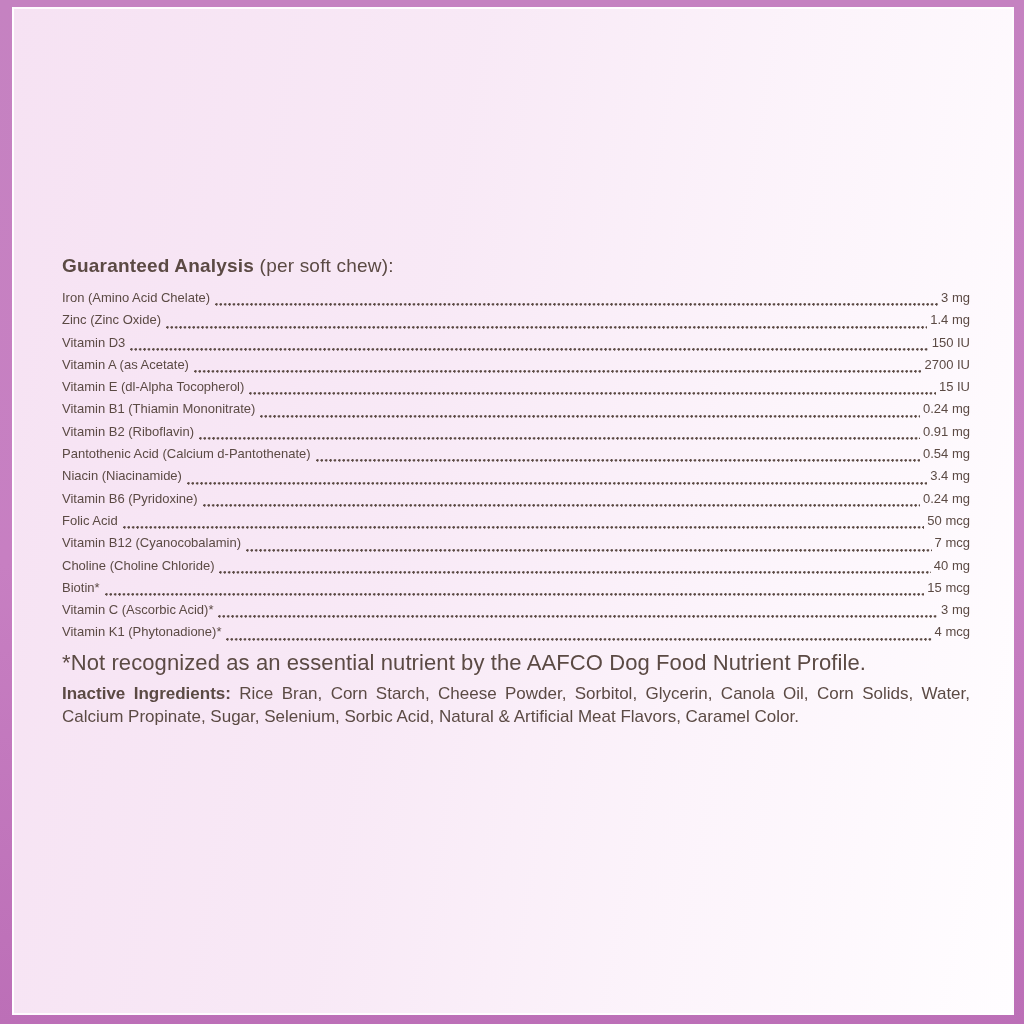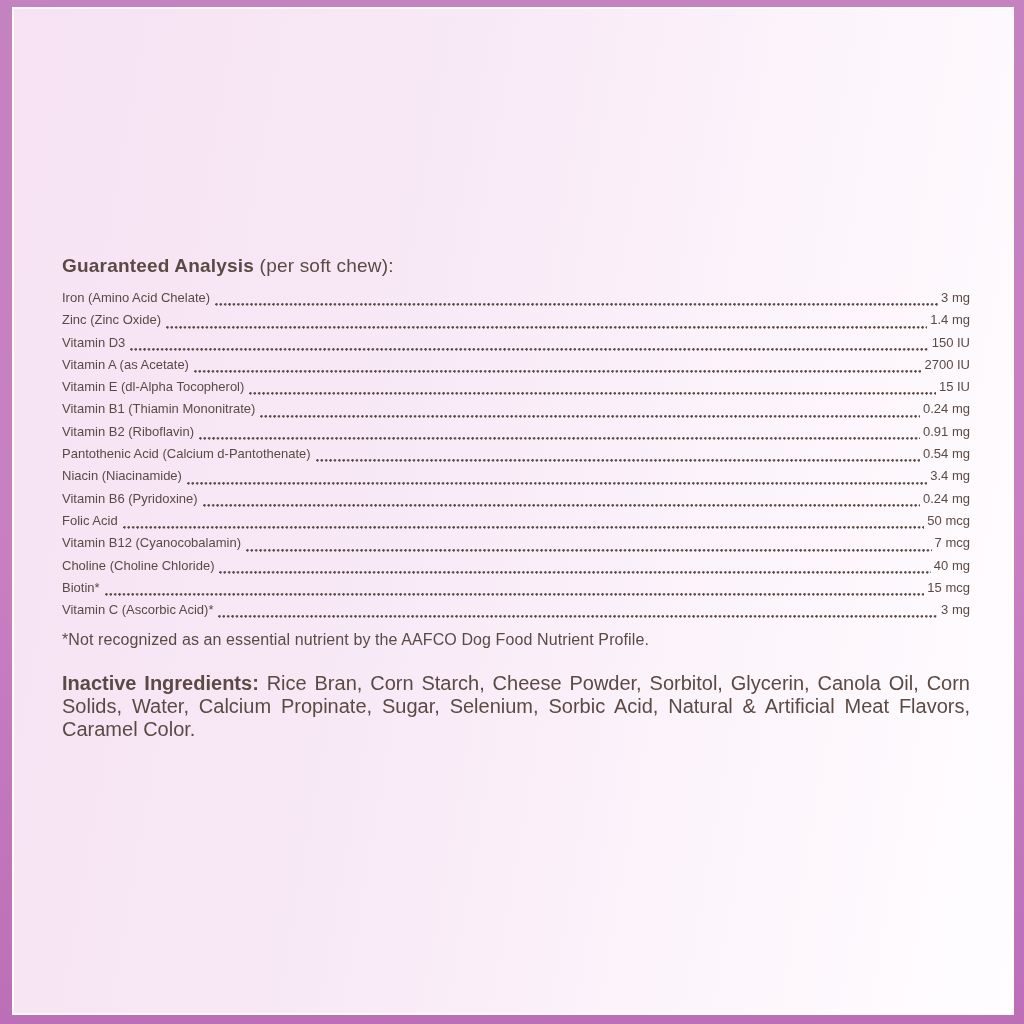--- a/index.html
+++ b/index.html
@@ -54,27 +54,27 @@
     position: absolute;
     left: 3px; right: 1px; bottom: 3px;
     height: 3px;
     background-image: radial-gradient(circle at 1.4px 1.4px, #5b4a44 1.05px, rgba(0,0,0,0) 1.45px);
     background-size: 4.4px 3px;
     background-repeat: repeat-x;
   }
   .ga-value { flex: 0 0 auto; text-align: right; }
   .footnote {
     margin-top: 7px;
-    font-size: 16px;
+    font-size: 22px;
     line-height: 24px;
     letter-spacing: 0.1px;
   }
   .inactive {
-    margin-top: 20px;
-    font-size: 20px;
+    margin-top: 7px;
+    font-size: 17px;
     line-height: 23px;
     text-align: justify;
   }
   .inactive .bold { font-weight: 700; }
 </style>
 </head>
 <body>
 
 <div class="frame">
   <div class="inner">
@@ -170,20 +170,25 @@
           <span class="ga-dots"></span>
           <span class="ga-value">15 mcg</span>
         </div>
 
         <div class="ga-row">
           <span class="ga-label">Vitamin C (Ascorbic Acid)*</span>
           <span class="ga-dots"></span>
           <span class="ga-value">3 mg</span>
         </div>
 
+        <div class="ga-row">
+          <span class="ga-label">Vitamin K1 (Phytonadione)*</span>
+          <span class="ga-dots"></span>
+          <span class="ga-value">4 mcg</span>
+        </div>
       </div>
 
       <div class="footnote">*Not recognized as an essential nutrient by the AAFCO Dog Food Nutrient Profile.</div>
 
       <div class="inactive">
         <span class="bold">Inactive  Ingredients:</span><span> Rice Bran, Corn Starch, Cheese Powder, Sorbitol, Glycerin, Canola Oil, Corn Solids, Water, Calcium Propinate, Sugar, Selenium, Sorbic Acid, Natural &amp; Artificial Meat Flavors, Caramel Color.</span>
       </div>
 
     </div>
   </div>

